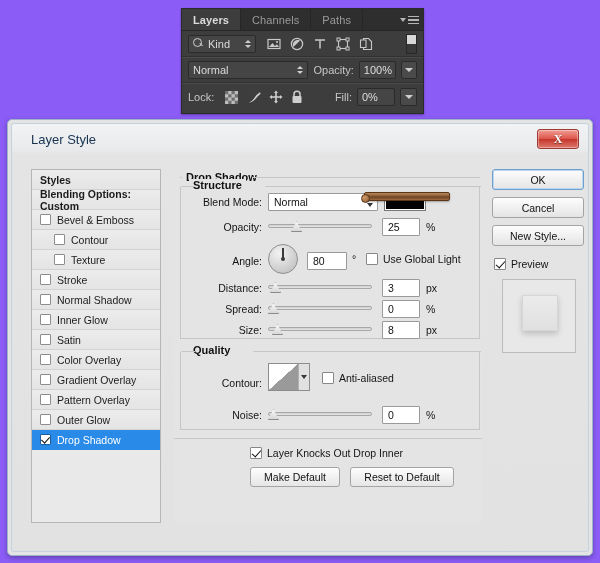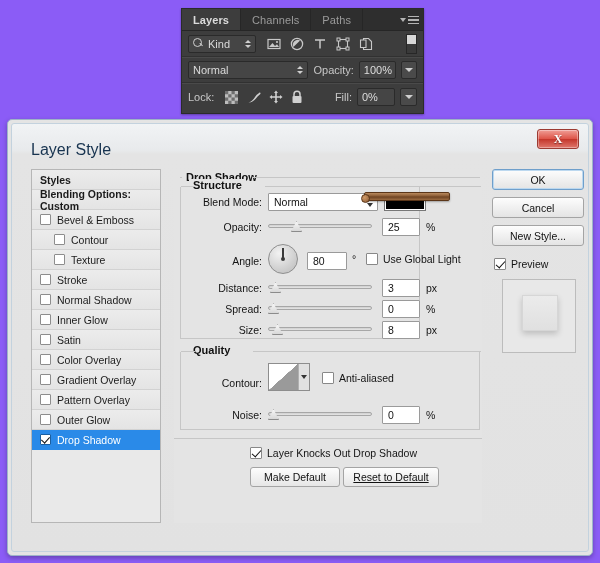--- a/index.html
+++ b/index.html
@@ -81,23 +81,23 @@
   
   .dlg {
     position:absolute; left:7px; top:119px; width:586px; height:437px;
     background:#e4e4e4; border:1px solid #9db4c8; border-radius:5px;
     box-shadow: 0 2px 5px rgba(0,0,0,.28);
     overflow:hidden;
   }
   .dlg-inner{ position:absolute; inset:3px; border:1px solid #c3d2de; border-radius:3px;
     background:linear-gradient(#f1f3f5 0, #e8eaec 26px, #e4e4e4 30px, #e2e2e2 100%); }
   .dlg-title {
-    position:absolute; left:0; top:10px; right:0; height:31px;
+    position:absolute; left:0; top:0; right:0; height:31px;
     display:flex; align-items:center; padding-left:19px;
-    font-size:16px; color:#17334f;
+    font-size:13px; color:#17334f;
   }
   .dlg-close {
     position:absolute; right:9px; top:5px; width:42px; height:20px;
     border:1px solid #9c3b33; border-radius:3px;
     background:linear-gradient(#f09e96 0, #de564a 48%, #c4372c 52%, #e0786d 100%);
     display:flex; align-items:center; justify-content:center;
     color:#fff; font-size:12px; font-weight:bold; font-family:"Liberation Serif", serif;
     text-shadow:0 1px 1px rgba(0,0,0,.45);
     box-shadow: inset 0 0 0 1px rgba(255,255,255,.35);
   }
@@ -459,21 +459,21 @@
               <span>Drop Shadow</span>
             </div>
         </div>
 
         <div class="main-panel">
 
           <div class="group-title" style="position:absolute;left:12px;top:2px;">Drop Shadow</div>
           <div class="hline" style="left:78px;top:8px;width:228px;"></div>
           <div class="hline" style="left:6px;top:8px;width:2px;"></div>
 
-          <div class="fieldset" style="left:6px; top:18px; width:240px; height:152px;">
+          <div class="fieldset" style="left:6px; top:18px; width:300px; height:152px;">
             <div class="legend">Structure</div>
             <div class="hline" style="left:0;top:-1px;width:14px;"></div>
             <div class="hline" style="left:84px;top:-1px;width:216px;"></div>
           </div>
 
           <div class="lbl" style="left:10px;top:27px;width:78px;">Blend Mode:</div>
           <div class="sel-box" style="left:94px;top:24px;width:110px;">
             <span>Normal</span>
             <span class="spin">
                 <b class="up"></b>
@@ -560,26 +560,26 @@
               <div class="thumb" style="left:0px;"></div>
           </div>
           <div class="num" style="left:208px;top:237px;width:38px;">
               <span>0</span>
             </div>
           <div class="unit" style="left:252px;top:240px;">%</div>
 
           <div class="hline" style="left:0;top:269px;width:308px;"></div>
           <div class="chk" style="left:76px;top:278px;">
             <span class="box on"></span>
-              <span>Layer Knocks Out Drop Shadow</span>
+              <span>Layer Knocks Out Drop Inner</span>
           </div>
           <div class="btn" style="left:76px;top:298px;width:90px;">
               <span>Make Default</span>
             </div>
-          <div class="btn" style="left:169px;top:298px;width:96px;text-decoration:underline;">
+          <div class="btn" style="left:176px;top:298px;width:104px;">
               <span>Reset to Default</span>
             </div>
         </div>
 
         <div class="right-col">
           <div class="rbtn ok" style="top:0px;">
               <span>OK</span>
             </div>
           <div class="rbtn" style="top:28px;">
               <span>Cancel</span>

